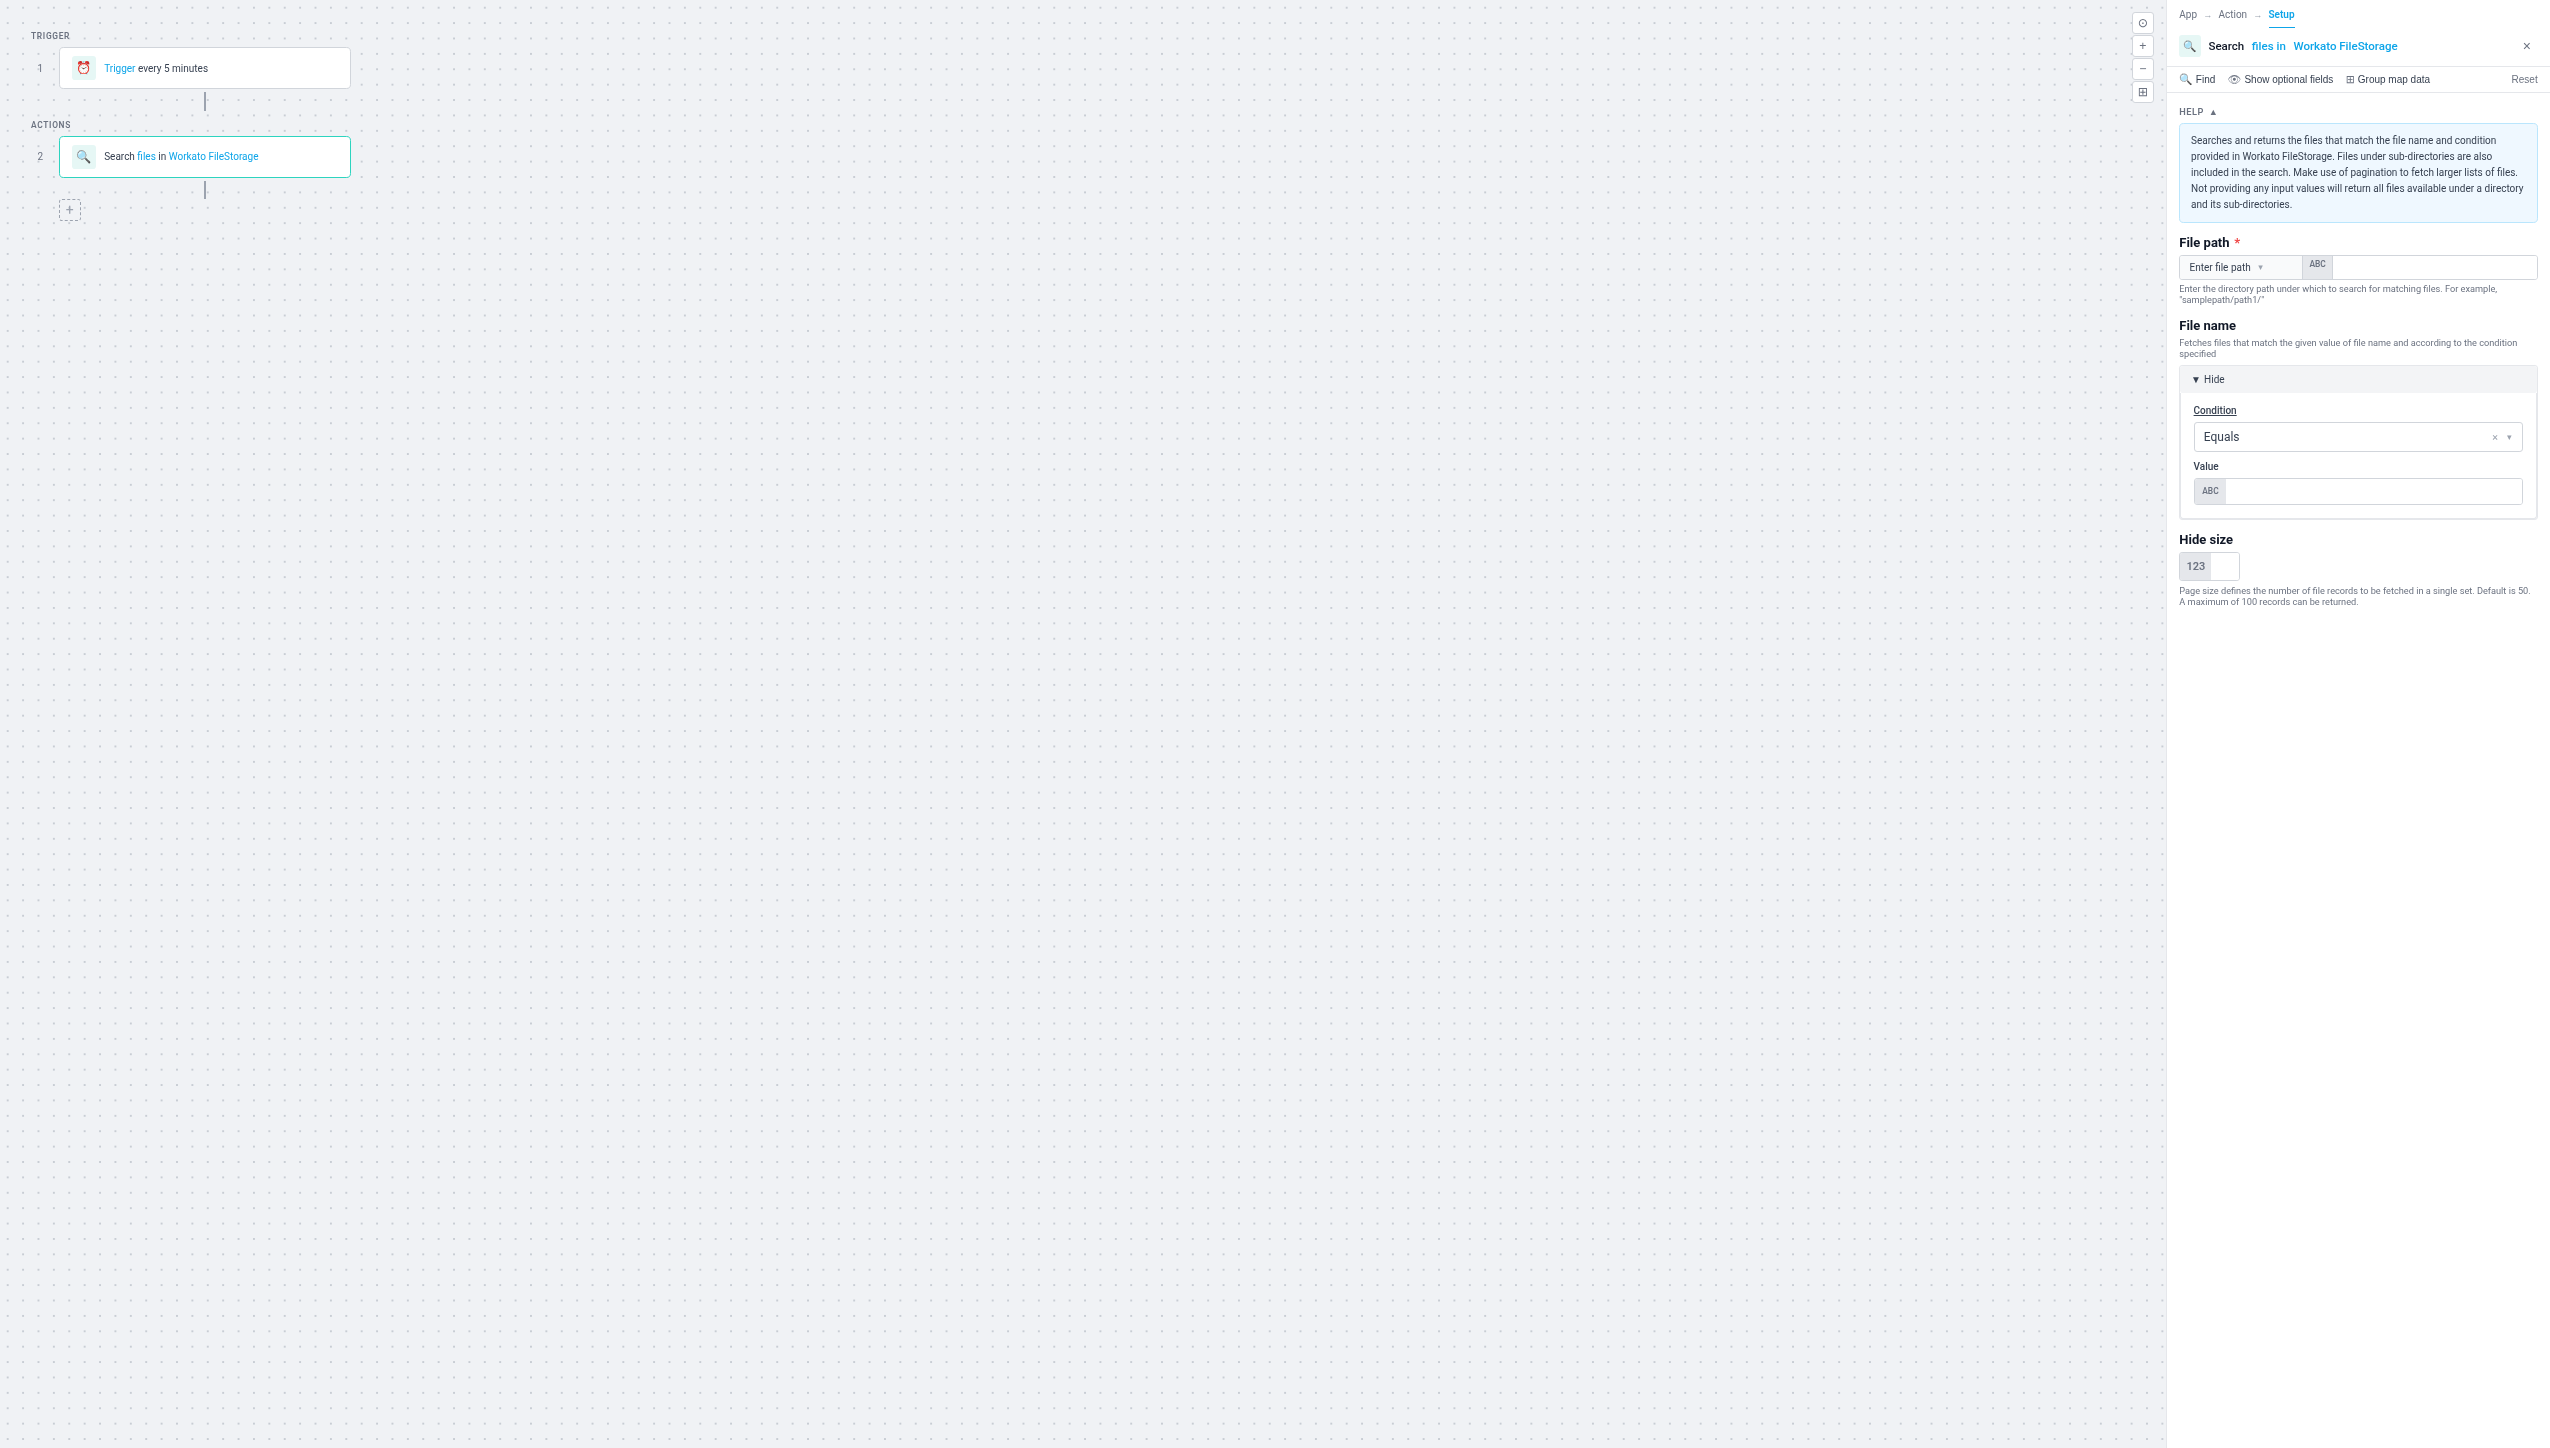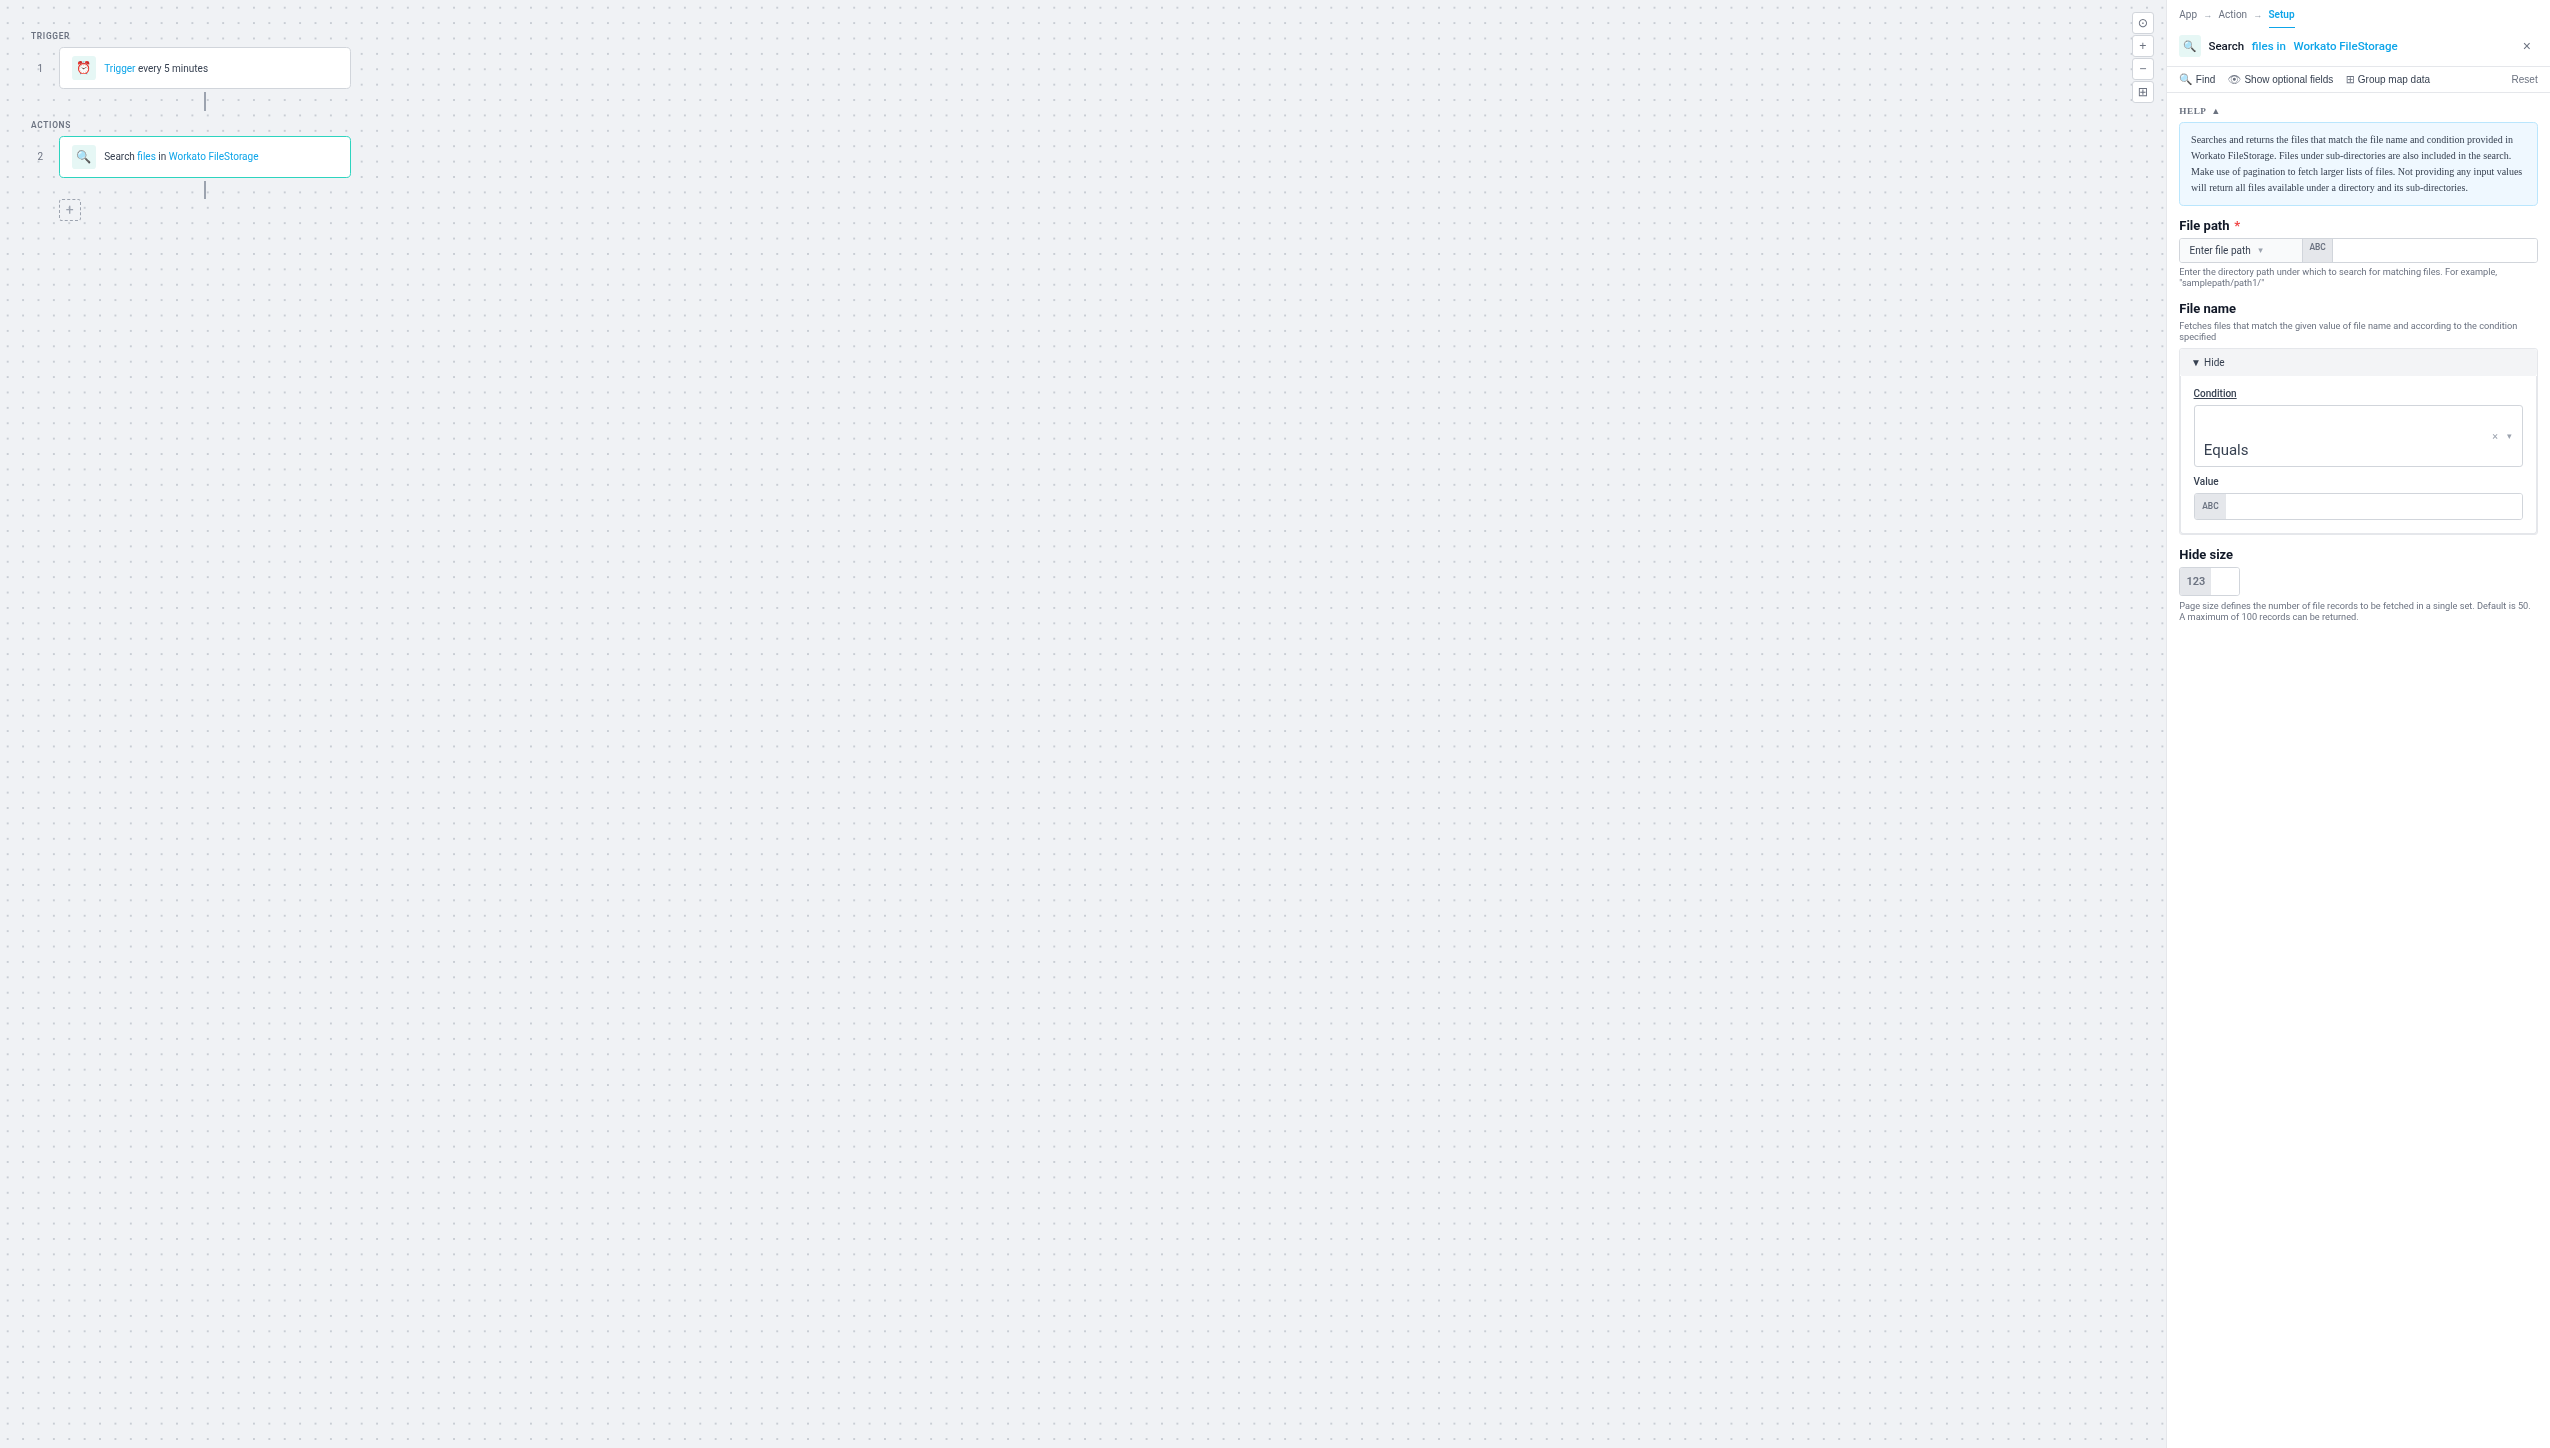--- a/index.html
+++ b/index.html
@@ -267,21 +267,20 @@
     
     .panel-body {
       flex: 1;
       overflow-y: auto;
       padding: 12.3px;
     }
 
     
     .help-section {
       margin-bottom: 12.3px;
-      font-family: Liberation Serif, serif;
     }
 
     .help-header {
       display: flex;
       align-items: center;
       gap: 4.6px;
       font-size: 9.2px;
       font-weight: 600;
       color: #6b7280;
       letter-spacing: 0.06em;
@@ -415,23 +414,22 @@
       align-items: center;
       border: 0.8px solid #d1d5db;
       border-radius: 3.1px;
       overflow: hidden;
       background: white;
     }
 
     .select-value {
       flex: 1;
       padding: 7px 9.2px;
-      font-size: 15px;
-      color: #374151;
-      margin-top: 28px;
+      font-size: 12px;
+      color: #374151;
     }
 
     .select-actions {
       display: flex;
       align-items: center;
       gap: 1.5px;
       padding-right: 6.1px;
     }
 
     .select-clear {

